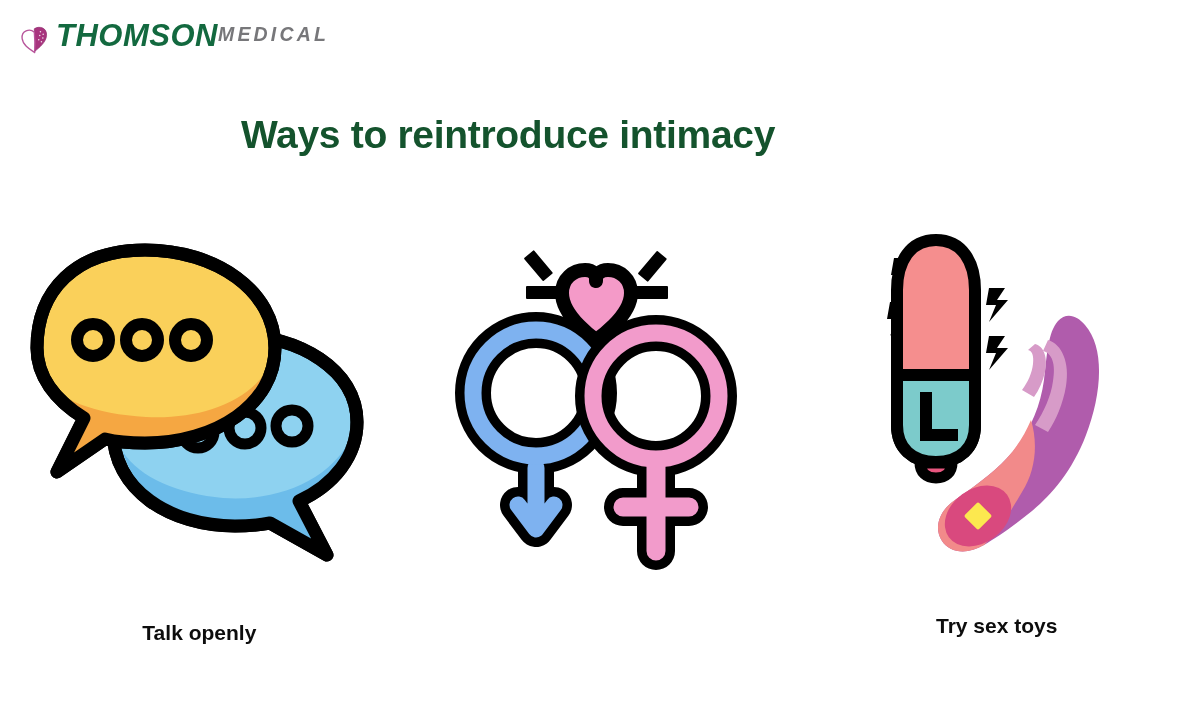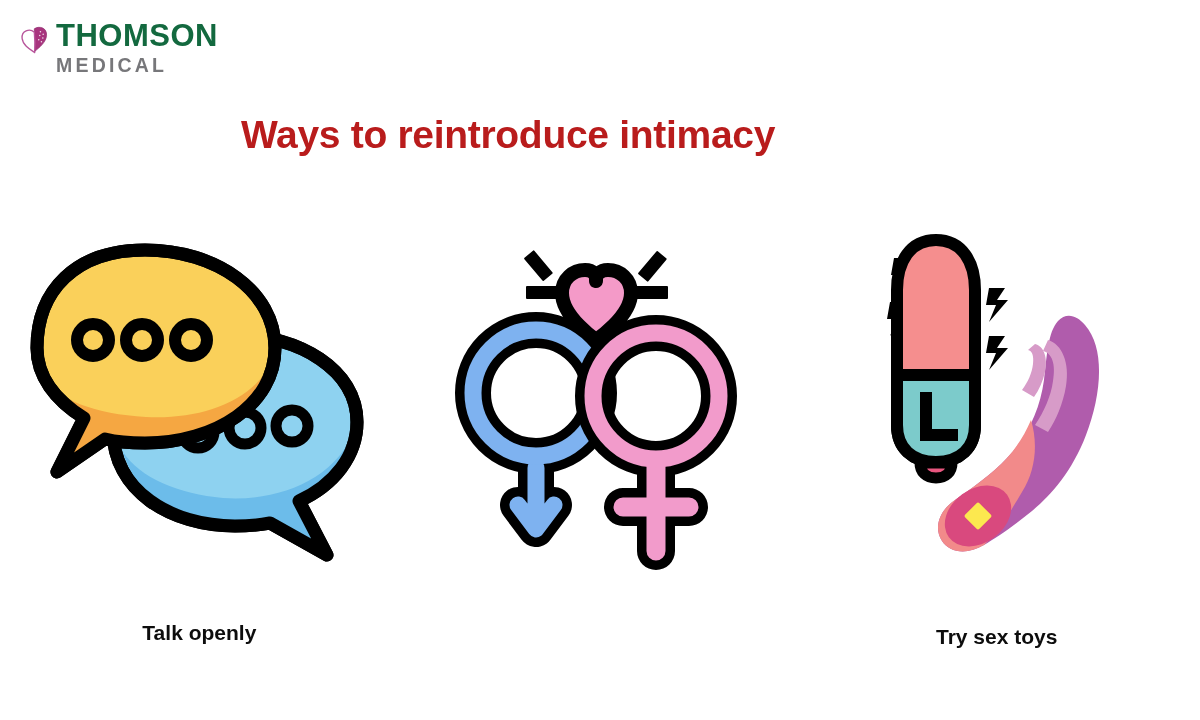--- a/index.html
+++ b/index.html
@@ -26,22 +26,23 @@
   }
   .brand-mark {
     width: 34px;
     height: 34px;
     margin-right: 4px;
     margin-top: 4px;
     flex: none;
   }
   .brand-words {
     display: flex;
-    flex-direction: column;
+    flex-direction: row;
     line-height: 1;
+    font-style: italic;
   }
   .brand-primary {
     font-size: 31px;
     font-weight: bold;
     letter-spacing: 0.5px;
     color: #13693F;
   }
   .brand-secondary {
     font-size: 19.5px;
     font-weight: bold;
@@ -54,21 +55,21 @@
 
   
   .page-title {
     position: absolute;
     top: 113px;
     left: 0;
     width: 1016px;
     text-align: center;
     font-size: 39px;
     font-weight: bold;
-    color: #b91c1c;
+    color: #14532d;
     letter-spacing: -0.3px;
   }
 
   
   .columns {
     position: absolute;
     top: 205px;
     left: 0;
     width: 1196px;
     height: 500px;
@@ -90,21 +91,21 @@
   .item-label {
     font-size: 21px;
     font-weight: bold;
     color: #0d0d0d;
     text-align: center;
     line-height: 1.32;
     margin-top: 4px;
     white-space: pre-line;
   }
   .col-talk .item-label  { margin-top: 14px; }
-  .col-toys .item-label  { margin-top: 18px; }
+  .col-toys .item-label  { margin-top: 7px; }
 </style>
 </head>
 <body>
 
 <div class="brand">
   <svg class="brand-mark" viewBox="0 0 100 100">
     <g transform="translate(4,6)">
       <path d="M44 8 C60 -2 82 6 80 28 C78 48 60 62 46 74 C44 62 44 40 44 8 Z" fill="#A8347E"></path>
       <path d="M44 8 C60 -2 82 6 80 28 C78 48 60 62 46 74 C44 62 44 40 44 8 Z" fill="none" stroke="#8E2A6B" stroke-width="2"></path>
       <path d="M44 18 C30 6 6 14 8 36 C10 56 30 68 45 78 C46 62 46 38 44 18 Z" fill="#ffffff" stroke="#B8559B" stroke-width="4" stroke-linejoin="round"></path>

